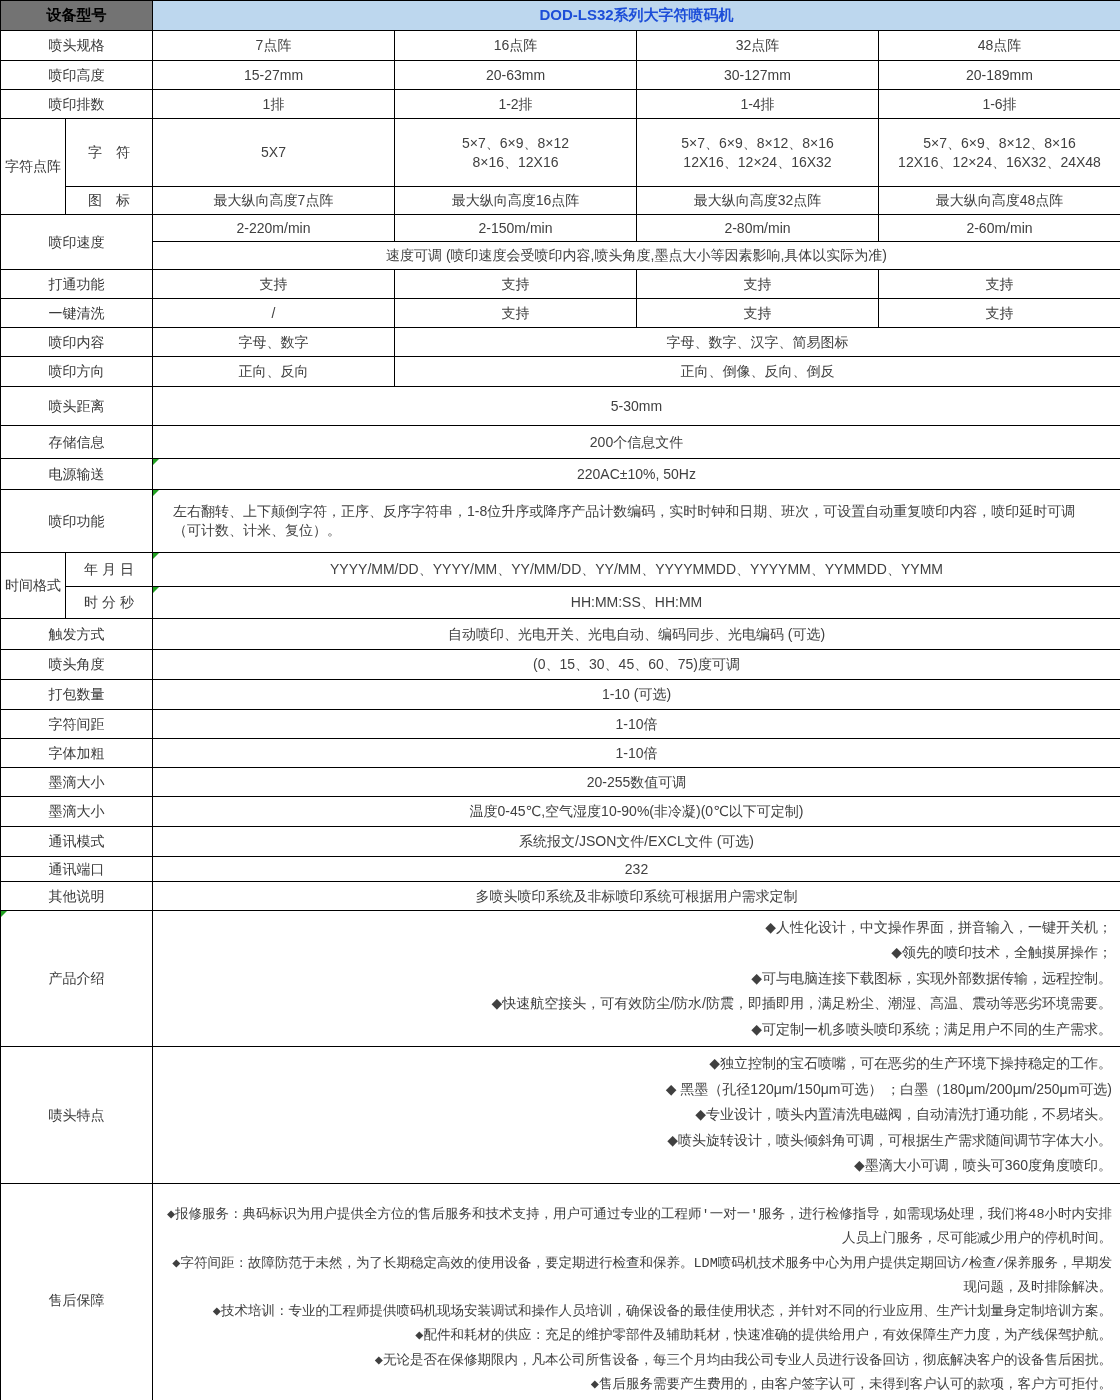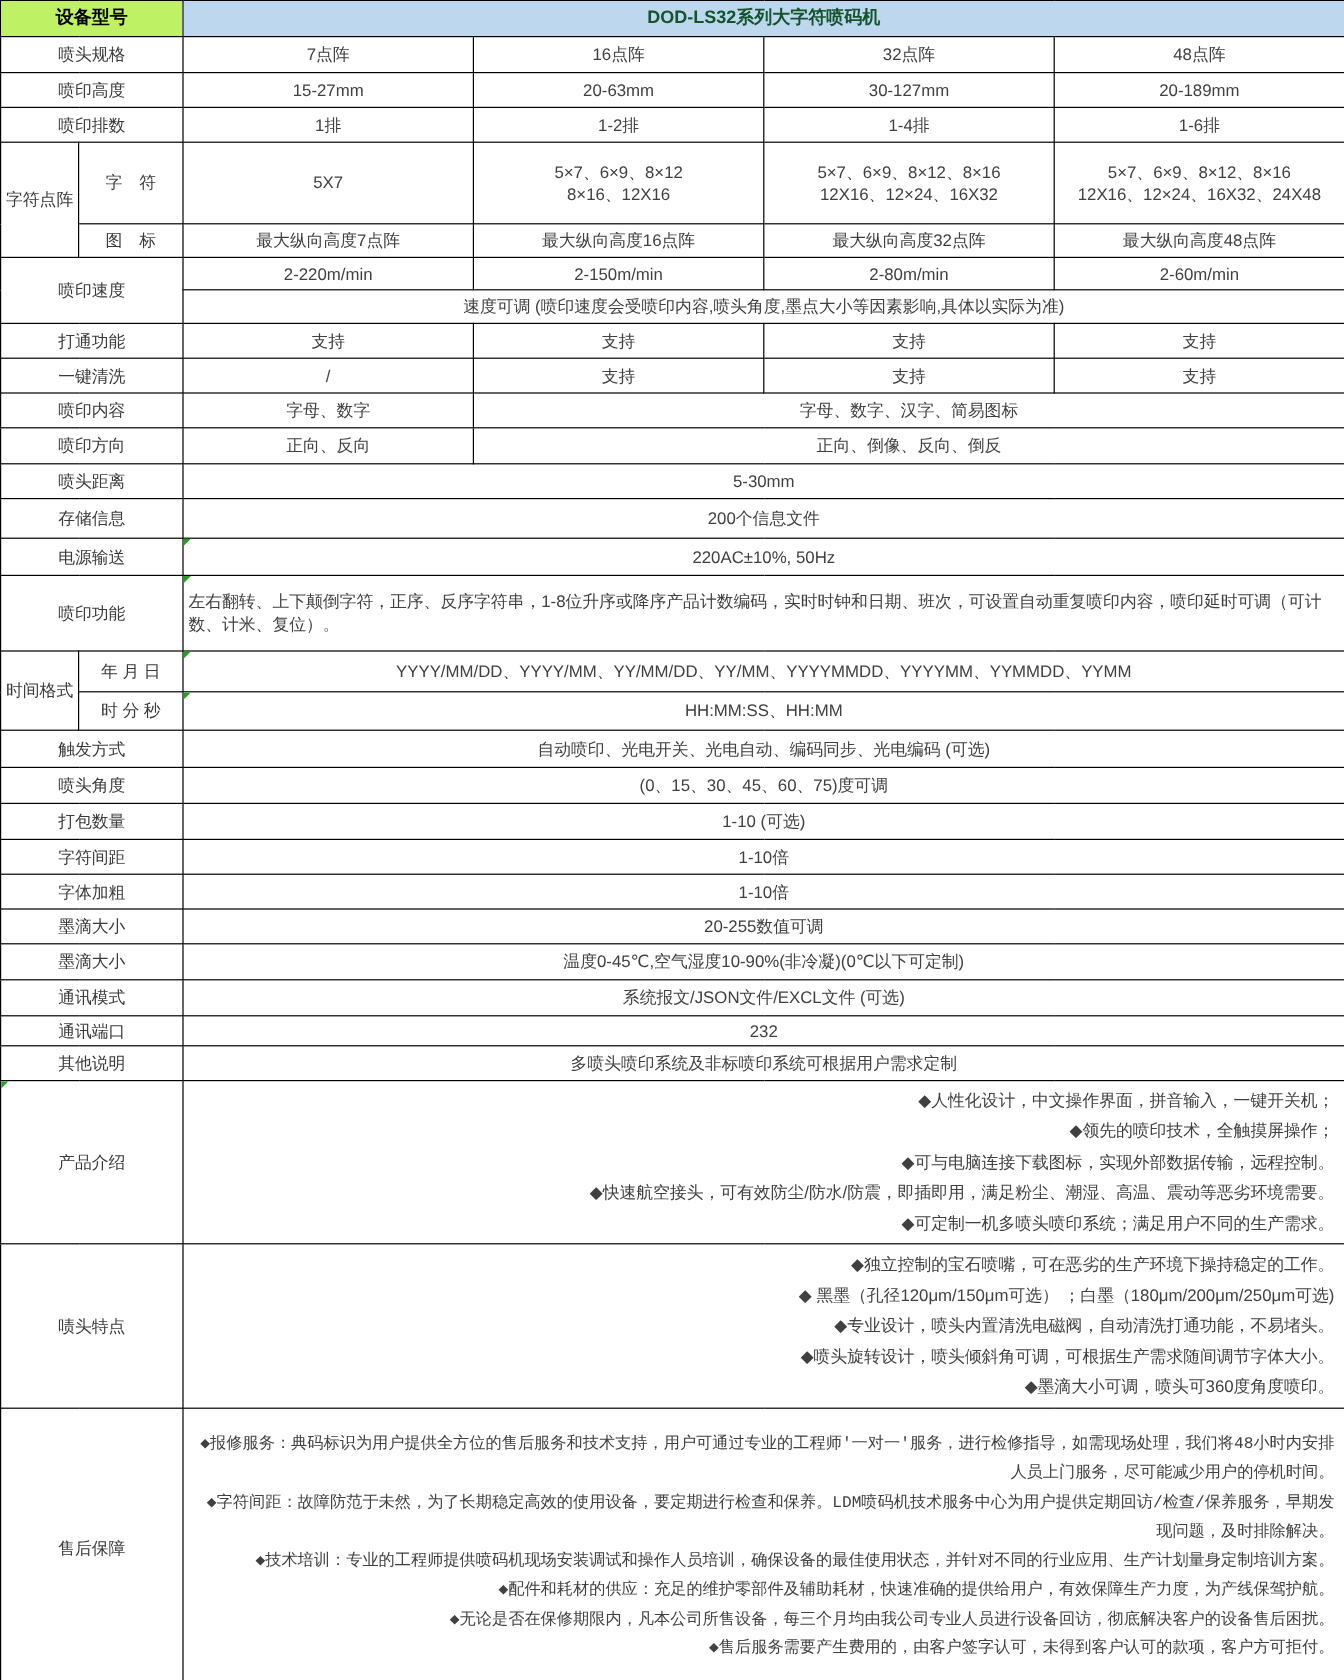--- a/index.html
+++ b/index.html
@@ -2,23 +2,23 @@
 <html><head>
 <meta charset="utf-8">
 <style>
   html,body{margin:0;padding:0;background:#ffffff;}
   body{width:1120px;font-family:"Liberation Sans","DejaVu Sans",sans-serif;}
   table{border-collapse:collapse;table-layout:fixed;width:1120px;}
   td{border:1px solid #000000;color:#404040;font-size:14px;text-align:center;
      vertical-align:middle;padding:0 4px;overflow:hidden;position:relative;
      line-height:1.35;word-break:break-all;}
   .lab{color:#3a3a3a;}
-  .hdr-lab{background:#bef264;color:#000;font-weight:bold;font-size:15px;}
-  .hdr-title{background:#bdd7ee;color:#14532d;font-weight:bold;font-size:15px;}
-  .left{text-align:left;padding:2px 4px;}
+  .hdr-lab{background:#737373;color:#000;font-weight:bold;font-size:15px;}
+  .hdr-title{background:#bdd7ee;color:#1d4ed8;font-weight:bold;font-size:15px;}
+  .left{text-align:left;padding:2px 20px;}
   .list{text-align:right;vertical-align:middle;padding:4px 8px;}
   .list div{line-height:1.82;}
   .list-tight div{line-height:1.8;font-family:Liberation Mono, monospace;}
   .gm{position:absolute;top:0;left:0;width:0;height:0;
       border-top:6px solid #21a121;border-right:6px solid transparent;}
   .small{font-size:13.5px;}
 </style>
 </head>
 <body>
 
@@ -120,21 +120,21 @@
     <td>字母、数字</td>
     <td colspan="3">字母、数字、汉字、简易图标</td>
   </tr>
 
   <tr style="height:30px">
     <td colspan="2" class="lab">喷印方向</td>
     <td>正向、反向</td>
     <td colspan="3">正向、倒像、反向、倒反</td>
   </tr>
 
-  <tr style="height:29px">
+  <tr style="height:39px">
     <td colspan="2" class="lab">喷头距离</td>
     <td colspan="4">5-30mm</td>
   </tr>
 
   <tr style="height:33px">
     <td colspan="2" class="lab">存储信息</td>
     <td colspan="4">200个信息文件</td>
   </tr>
 
   <tr style="height:31px">

